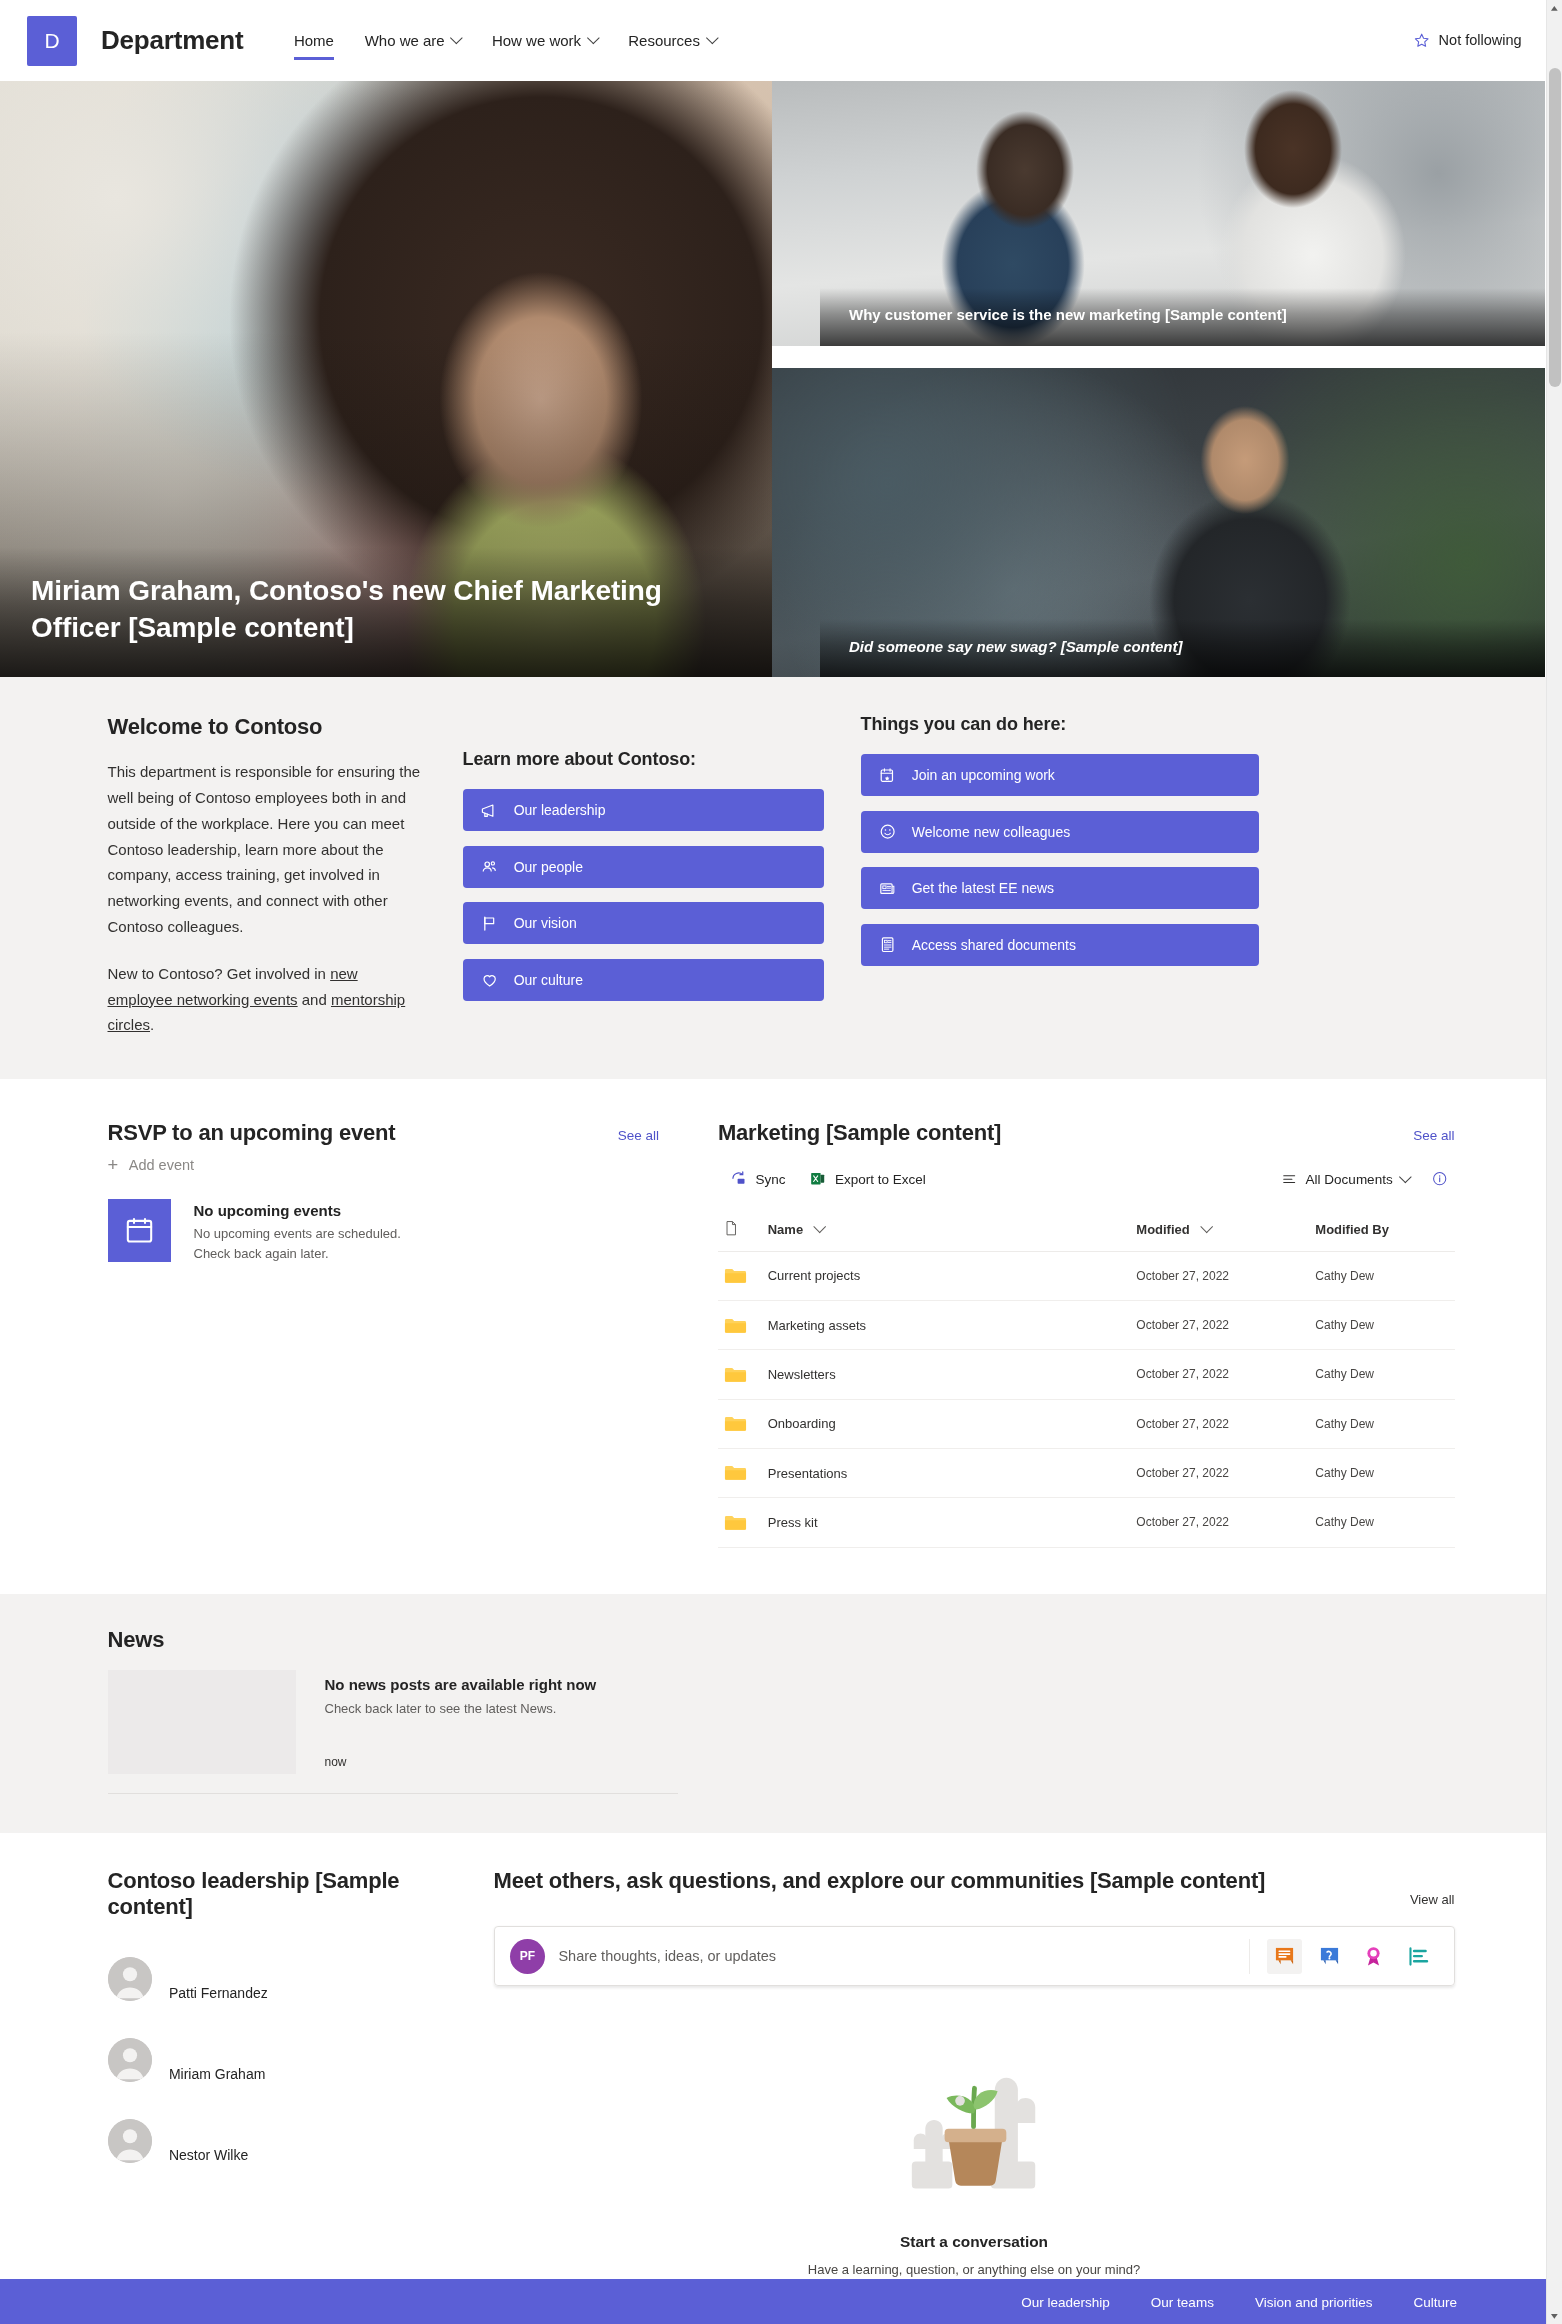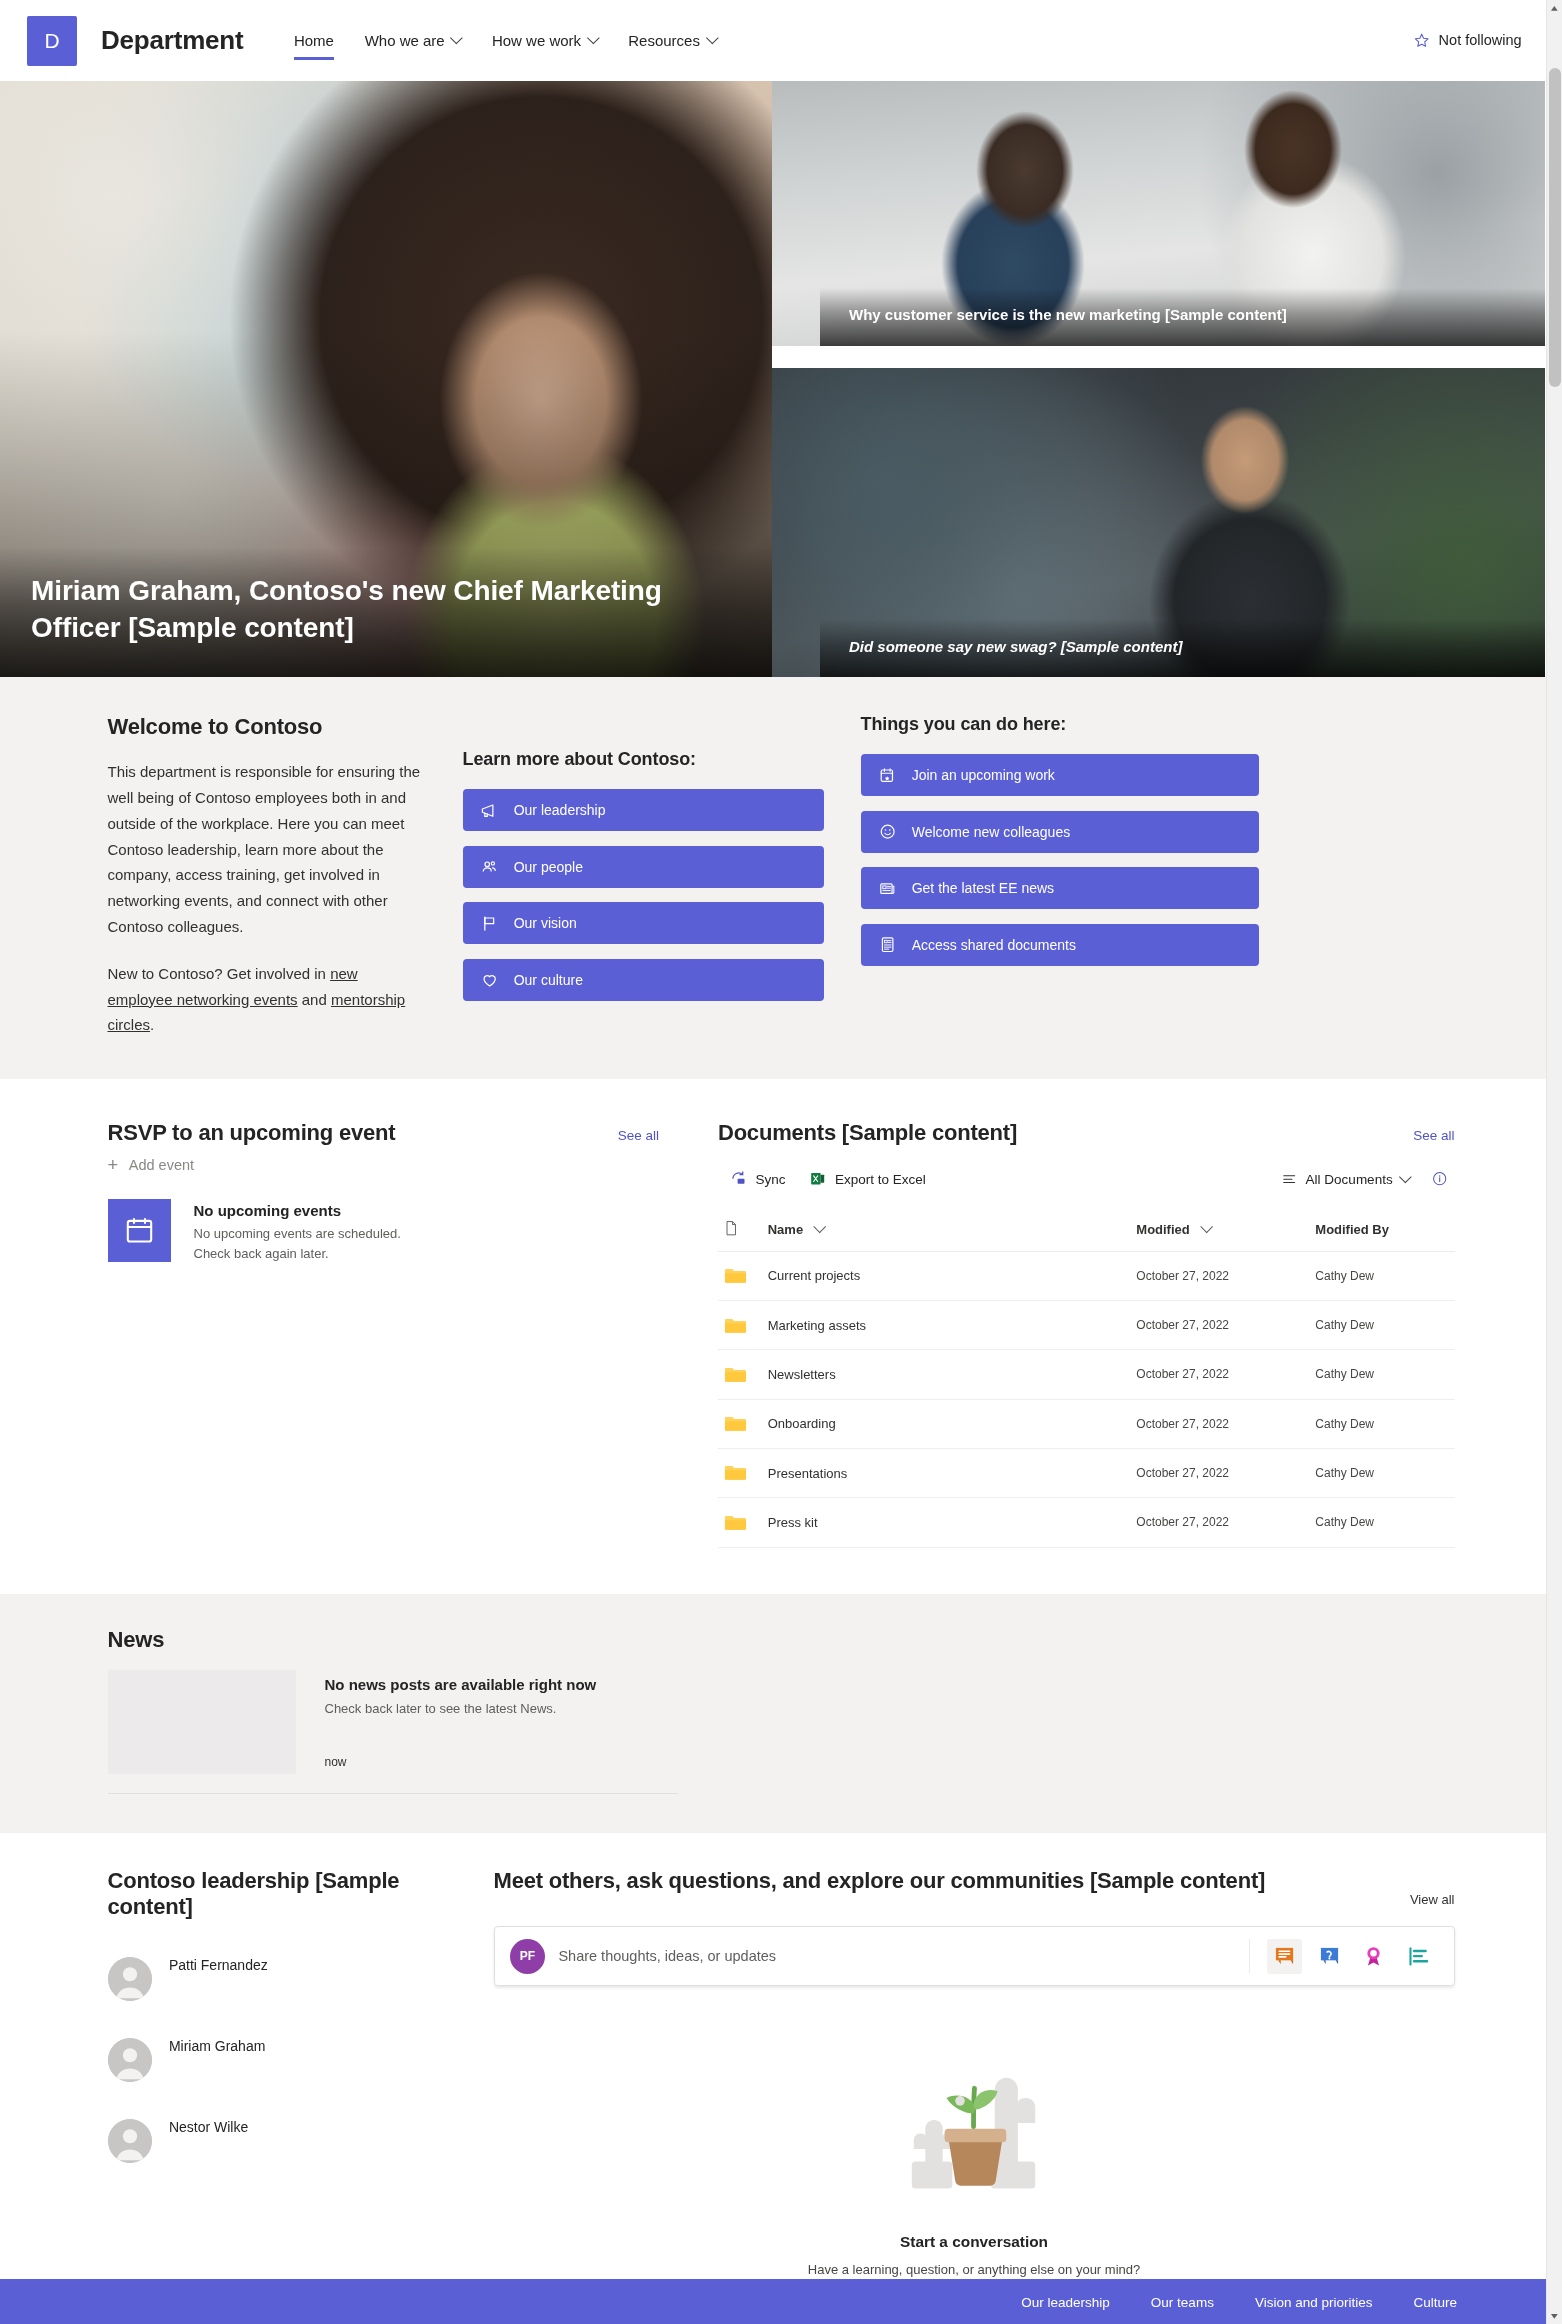--- a/index.html
+++ b/index.html
@@ -114,21 +114,21 @@
   .newstitle{font-size:15px;font-weight:600;color:#242424;}
   .newssub{font-size:13px;color:#605e5c;margin-top:8.7px;}
   .newsnow{font-size:12px;color:#323130;margin-top:39px;}
   .newsline{width:570px;border-bottom:1px solid #e1dfdd;margin-top:19.3px;}
 
   
   .band-comm{background:#fff;padding:35px 0 48px;}
   .wrap4{width:1347px;margin:0 auto;display:flex;}
   .lead{width:386px;padding-right:23px;}
   .comm{width:961px;}
-  .person{display:flex;align-items:flex-start;gap:17.4px;margin-top:37px;}
+  .person{display:flex;align-items:flex-end;gap:17.4px;margin-top:37px;}
   .pname{font-size:14px;color:#242424;}
   .avatar{width:44px;height:44px;border-radius:50%;background:#c8c6c4;flex:0 0 auto;overflow:hidden;position:relative;}
   .composer{display:flex;align-items:center;border:1px solid #e1dfdd;border-radius:3.9px;height:60px;margin-top:19.3px;box-shadow:0 1.2px 2.9px rgba(0,0,0,.09);}
   .cav{width:35px;height:35px;border-radius:50%;background:#8f3ea8;color:#fff;display:flex;align-items:center;justify-content:center;
        font-size:12px;font-weight:600;margin:0 13.5px 0 15.4px;flex:0 0 auto;}
   .cplaceholder{font-size:14.5px;color:#605e5c;}
   .ctools{margin-left:auto;display:flex;align-items:center;gap:9.7px;padding-right:17.4px;border-left:1px solid #edebe9;padding-left:17.4px;height:35px;}
   .ctool{width:35px;height:35px;display:flex;align-items:center;justify-content:center;border-radius:2.9px;cursor:pointer;}
   .ctool.sel{background:#f3f2f1;}
   .empty{text-align:center;margin-top:83px;}
@@ -306,21 +306,21 @@
         <div>
           <div class="evtitle">No upcoming events</div>
           <div class="evsub">No upcoming events are scheduled.</div>
           <div class="evsub" style="margin-top:0">Check back again later.</div>
         </div>
       </div>
     </div>
 
     <div class="docs">
       <div class="sechead">
-        <h2 class="sec" style="margin-bottom:0">Documents [Sample content]</h2>
+        <h2 class="sec" style="margin-bottom:0">Marketing [Sample content]</h2>
         <span class="seeall">See all</span>
       </div>
 
       <div class="doctool">
         <div class="tbtn">
           <svg width="17.4" height="17.4" viewBox="0 0 24 24">
             <path d="M4 12a8 8 0 0113.2-6" fill="none" stroke="#4f52c9" stroke-width="1.7"></path>
             <path d="M17.6 2.6V6.4h-3.8" fill="none" stroke="#4f52c9" stroke-width="1.7" stroke-linecap="round"></path>
             <rect x="10.5" y="12" width="9.5" height="7" rx="1" fill="#4f52c9"></rect>
           </svg>

